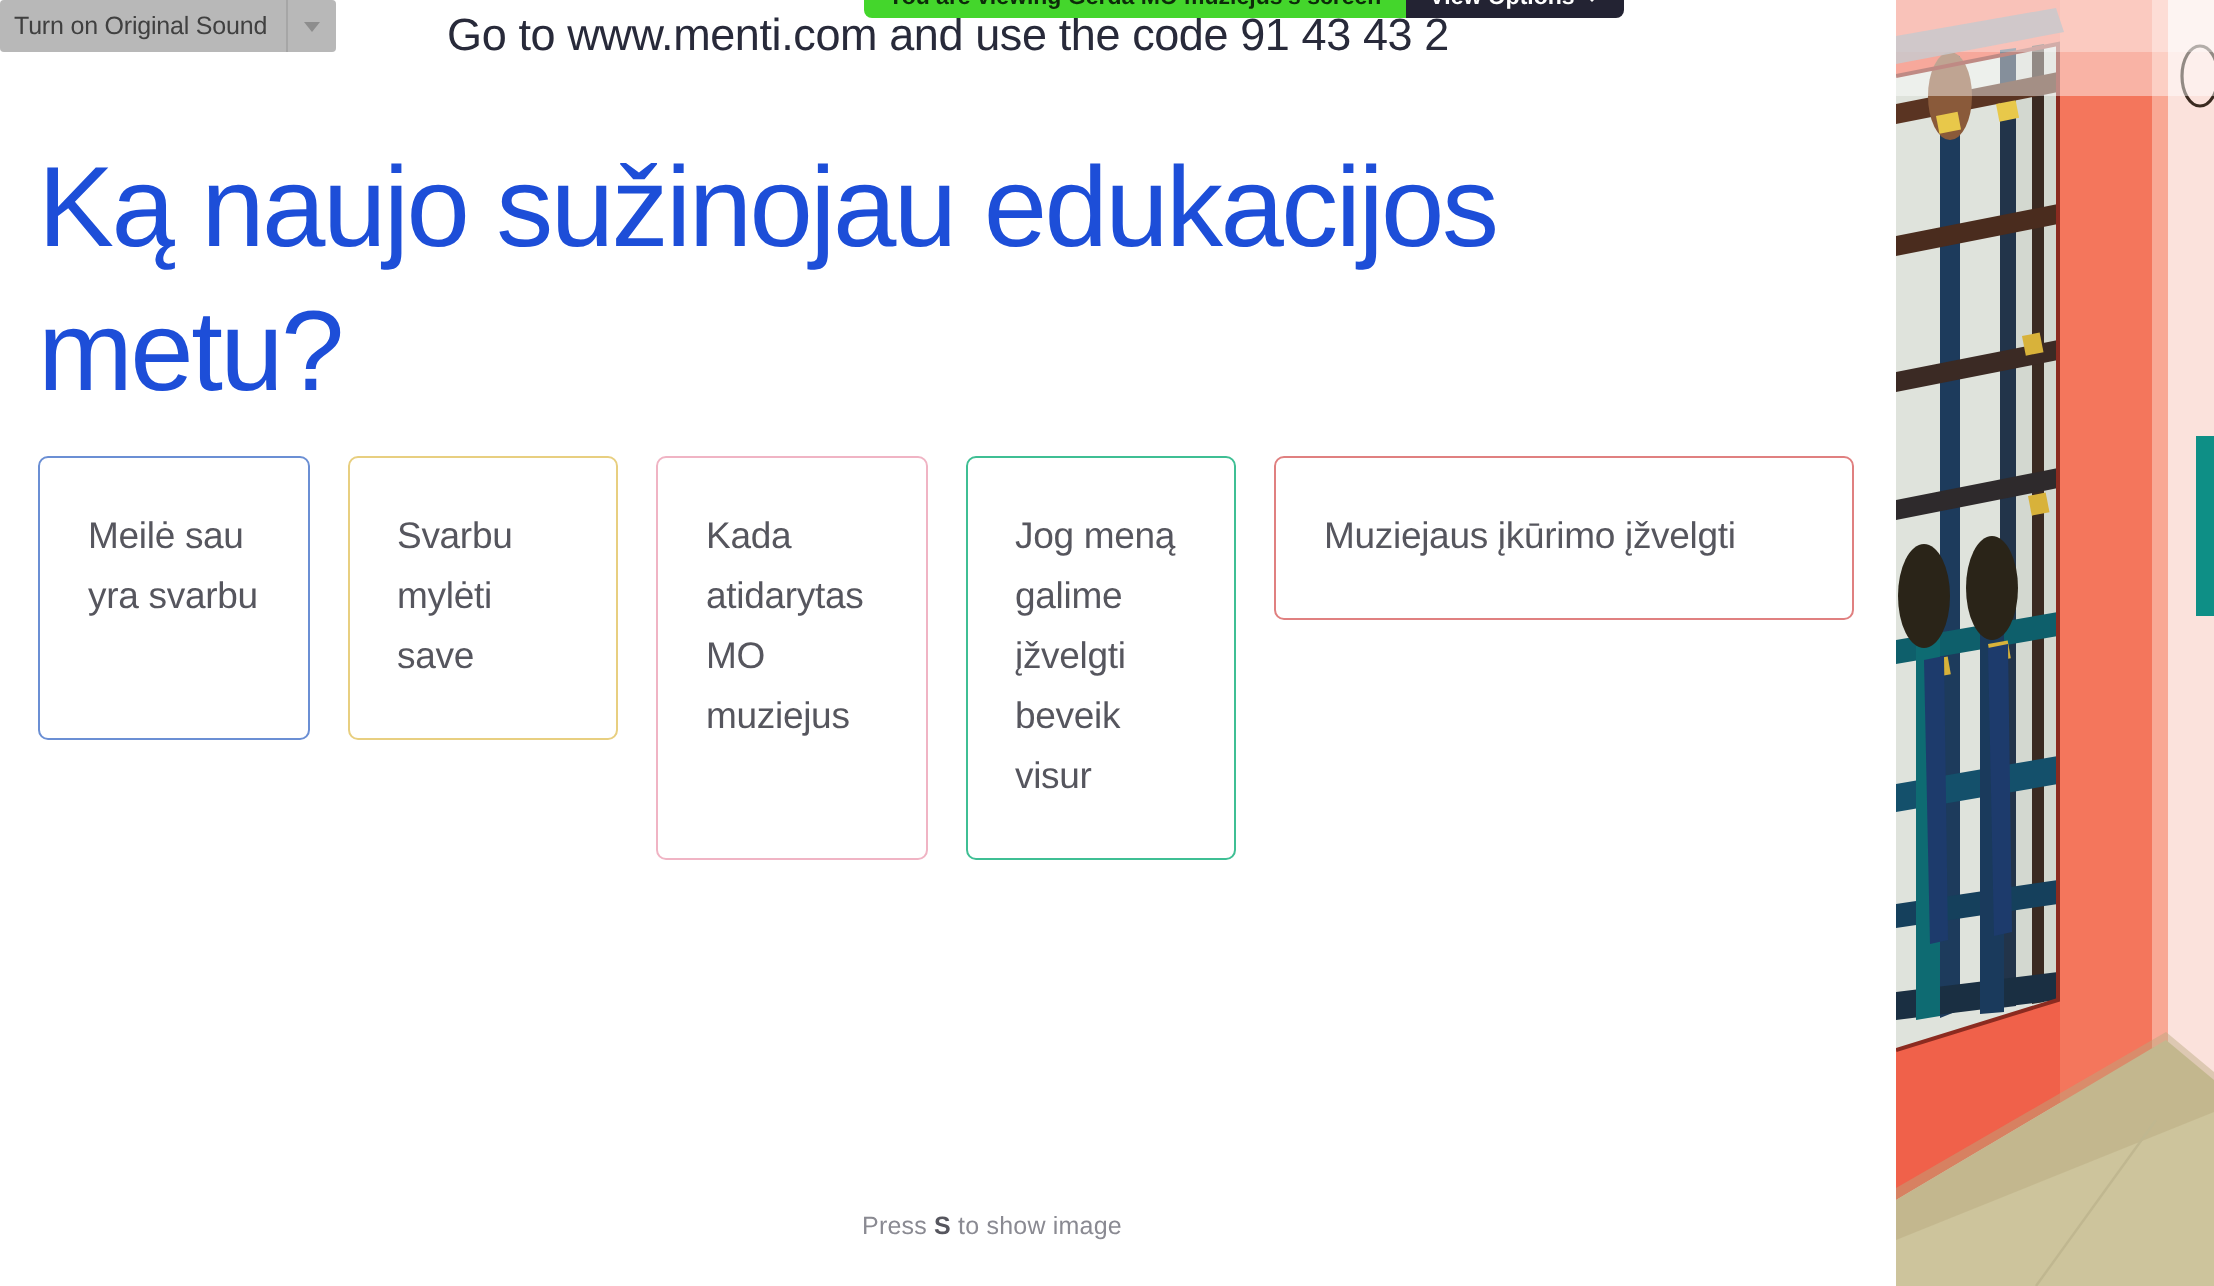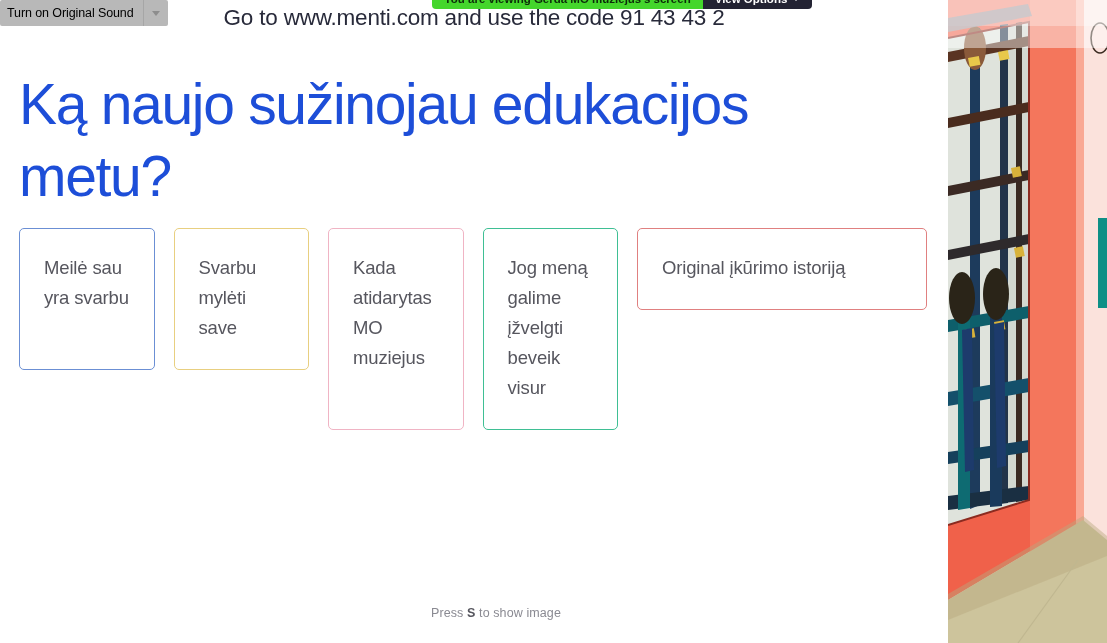--- a/index.html
+++ b/index.html
@@ -117,21 +117,21 @@
     background: #b8b8b8;
     border-radius: 2px;
     overflow: hidden;
     z-index: 30;
   }
   #original-sound-label {
     display: flex;
     align-items: center;
     padding: 0 9px 0 7px;
     font-size: 12.5px;
-    color: #000000;
+    color: #404040;
     white-space: nowrap;
     letter-spacing: -0.1px;
   }
   #original-sound-caret {
     width: 25px;
     display: flex;
     align-items: center;
     justify-content: center;
     border-left: 1px solid #a6a6a6;
   }
@@ -212,21 +212,21 @@
         <div class="answer-card" style="border-color:#f0b4c4">
           <span>Kada atidarytas MO muziejus</span>
         </div>
         <div class="answer-card" style="border-color:#3fbf94">
           <span>Jog meną galime įžvelgti beveik visur</span>
         </div>
       </div>
 
       <div class="card-col">
         <div class="answer-card" style="border-color:#e08080">
-          <span>Original įkūrimo istoriją</span>
+          <span>Muziejaus įkūrimo įžvelgti</span>
         </div>
       </div>
 
     </div>
 
     <div id="press-s">
       <span>Press </span><span class="key">S</span><span> to show image</span>
     </div>
 
   </div>

